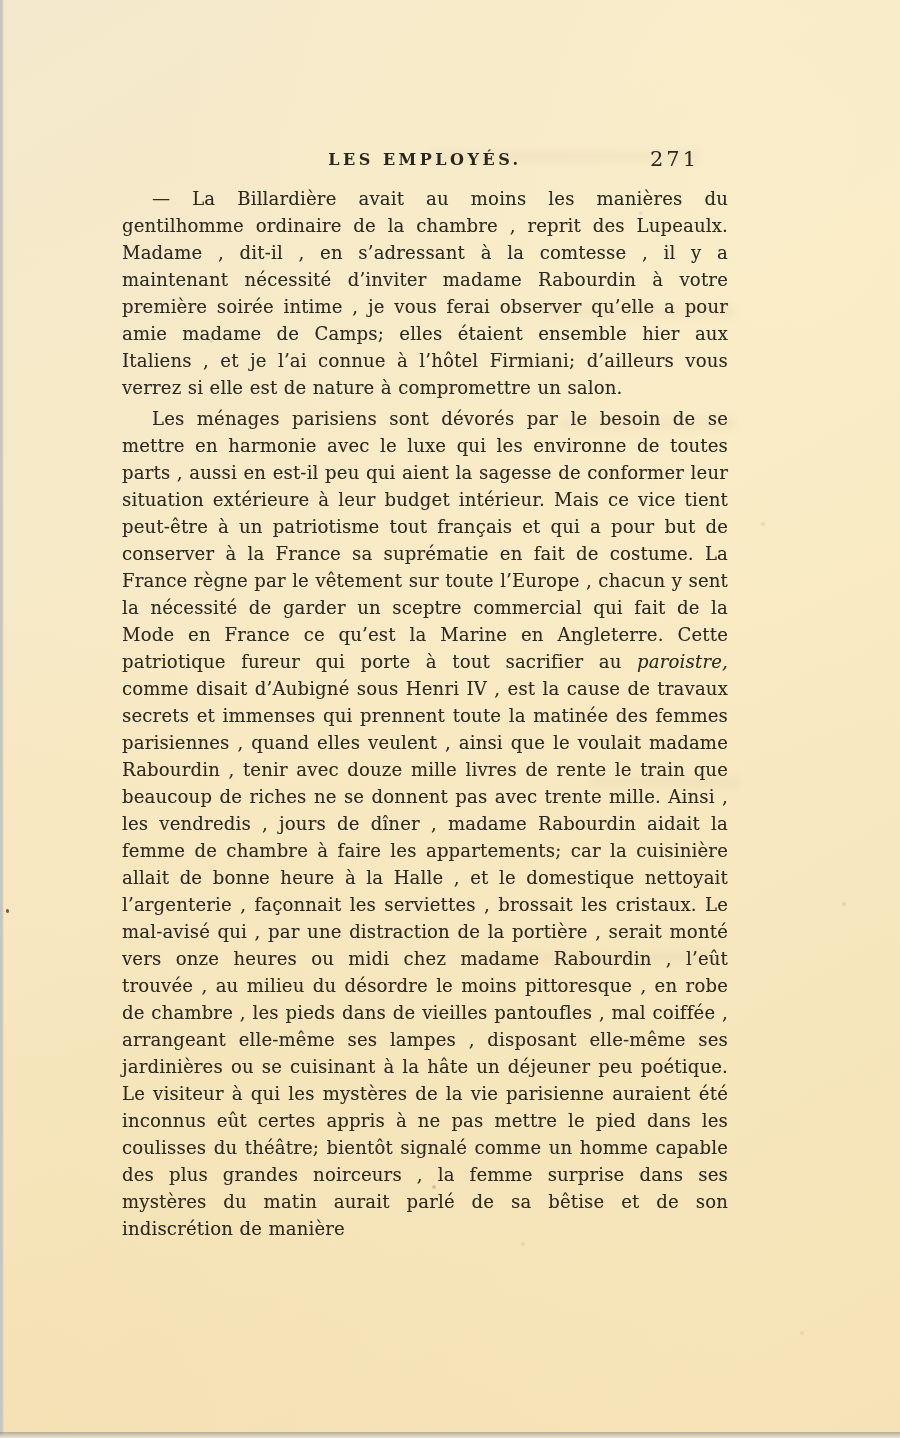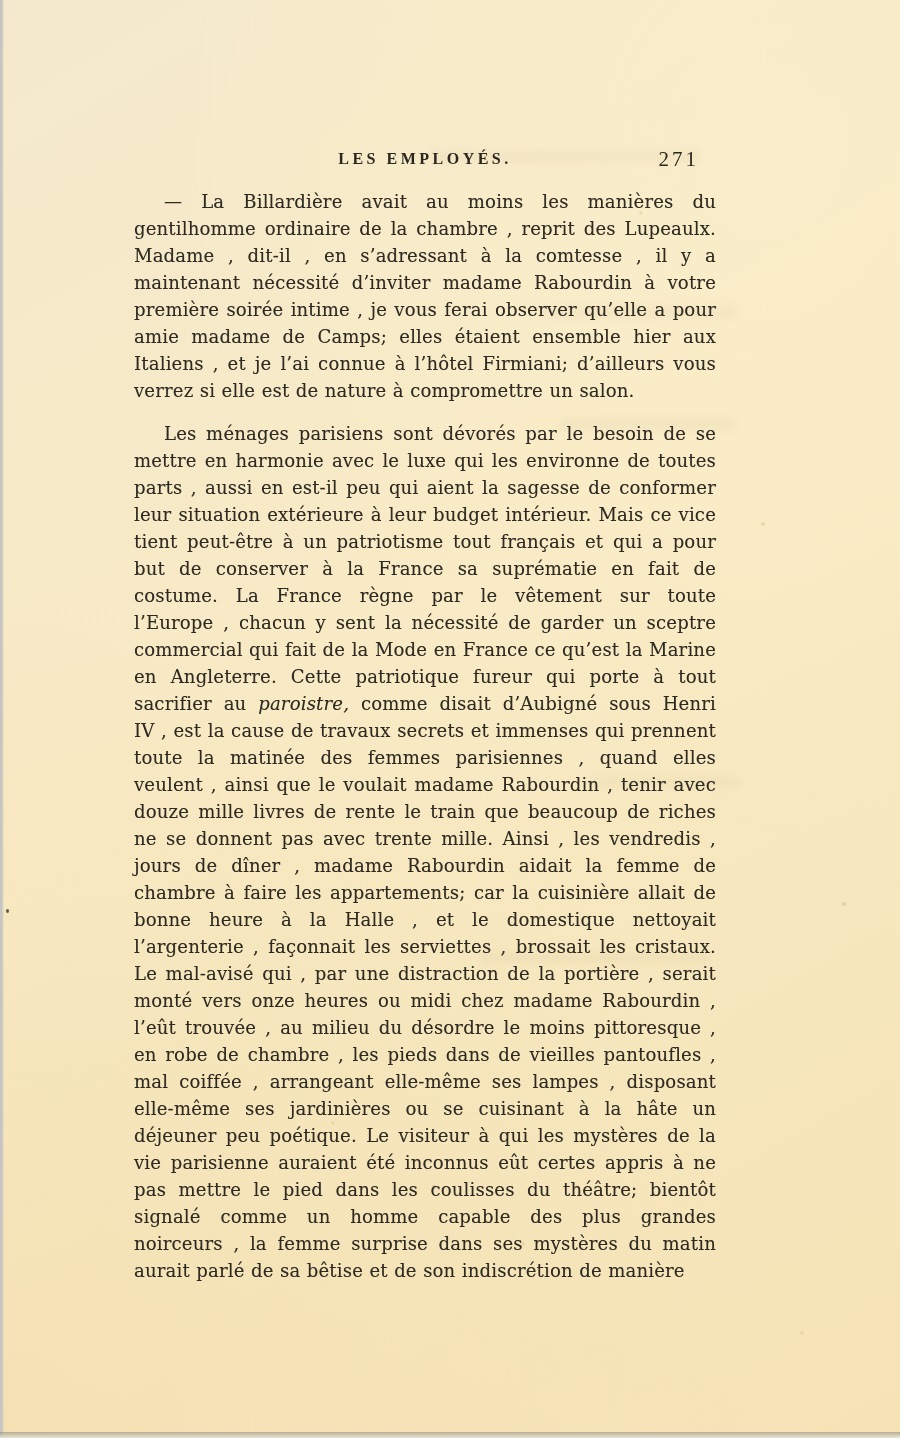--- a/index.html
+++ b/index.html
@@ -59,39 +59,38 @@
   .text-block {
     position: absolute;
     left: 118px;
     top: 150px;
     width: 614px;
   }
   .running-head {
     position: relative;
     height: 22px;
     margin-bottom: 13px;
-    font-family: Liberation Serif, serif;
   }
   .head-title {
     text-align: center;
     font-size: 16px;
     font-weight: bold;
     letter-spacing: 3.5px;
     color: #2b271f;
   }
   .head-page {
     position: absolute;
     right: 33px;
     top: -3px;
     font-size: 21px;
     letter-spacing: 3px;
     color: #2b271f;
   }
   .body-text p {
-    margin: 16px;
+    margin: 4px;
     text-align: justify;
     text-indent: 30px;
     font-size: 18px;
     line-height: 27px;
     letter-spacing: 0.2px;
     word-spacing: 0.5px;
     hyphens: auto;
     -webkit-hyphens: auto;
     text-shadow: 0.2px 0.2px 0 rgba(40,35,25,.30);
   }

